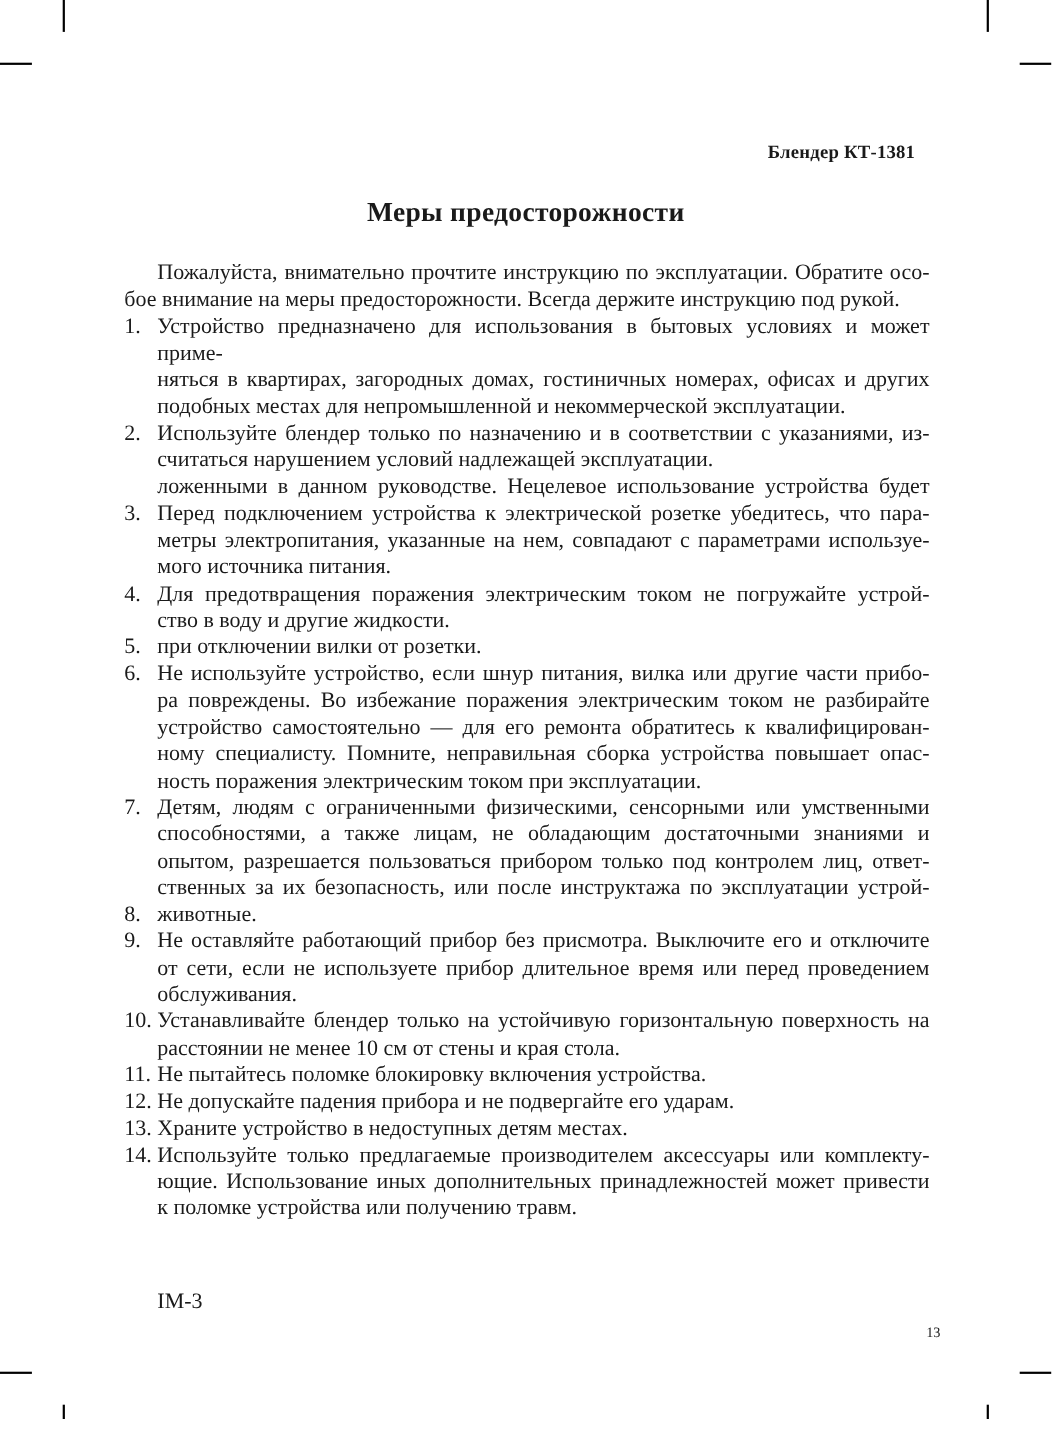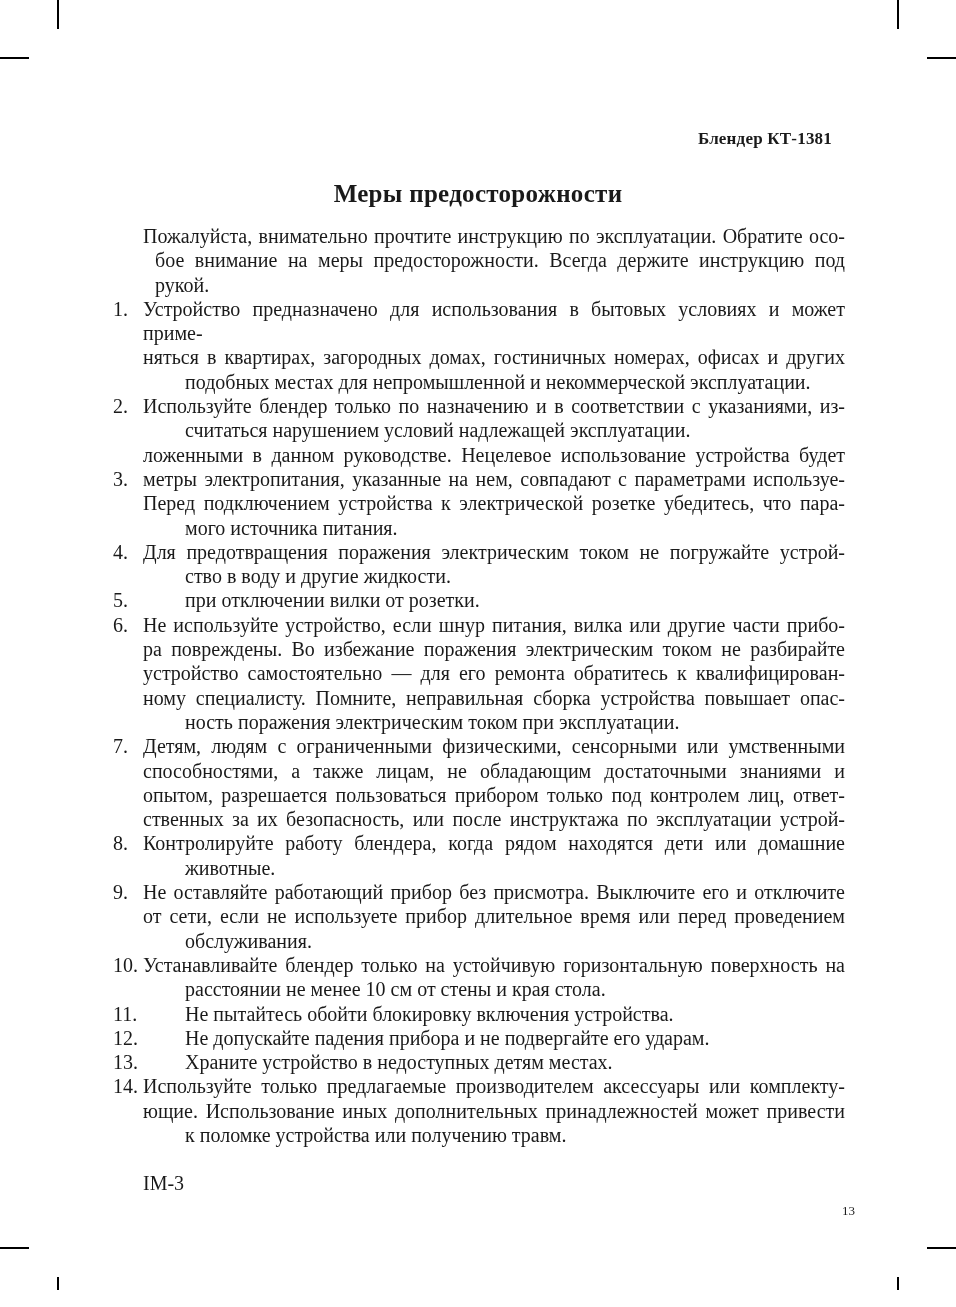--- a/index.html
+++ b/index.html
@@ -41,28 +41,28 @@
     top: 180px;
     left: 0;
     width: 100%;
     text-align: center;
     font-size: 25px;
     font-weight: bold;
     letter-spacing: 0.3px;
   }
   .content {
     position: absolute;
-    top: 224px;
+    top: 236px;
     left: 113px;
     width: 732px;
     font-size: 20px;
     line-height: 24.3px;
   }
   .line { text-align: justify; text-align-last: justify; }
-  .line.last { text-align-last: left; margin-left: 42px; }
+  .line.last { text-align-last: left; }
   .para-intro .line.indent { text-indent: 30px; }
   .list-item { display: flex; align-items: flex-start; }
   .item-num {
     flex: 0 0 30px;
     width: 30px;
   }
   .item-text { flex: 1 1 auto; min-width: 0; }
   .footer-code {
     position: absolute;
     top: 1172px;
@@ -112,22 +112,22 @@
           <span class="item-num">2.</span>
           <div class="item-text">
             <div class="line">Используйте блендер только по назначению и в соответствии с указаниями, из-</div>
             <div class="line last">считаться нарушением условий надлежащей эксплуатации.</div>
             <div class="line">ложенными в данном руководстве. Нецелевое использование устройства будет</div>
           </div>
         </div>
         <div class="list-item">
           <span class="item-num">3.</span>
           <div class="item-text">
+            <div class="line">Перед подключением устройства к электрической розетке убедитесь, что пара-</div>
             <div class="line">метры электропитания, указанные на нем, совпадают с параметрами используе-</div>
-            <div class="line">Перед подключением устройства к электрической розетке убедитесь, что пара-</div>
             <div class="line last">мого источника питания.</div>
           </div>
         </div>
         <div class="list-item">
           <span class="item-num">4.</span>
           <div class="item-text">
             <div class="line">Для предотвращения поражения электрическим током не погружайте устрой-</div>
             <div class="line last">ство в воду и другие жидкости.</div>
           </div>
         </div>
@@ -152,21 +152,20 @@
           <div class="item-text">
             <div class="line">Детям, людям с ограниченными физическими, сенсорными или умственными</div>
             <div class="line">способностями, а также лицам, не обладающим достаточными знаниями и</div>
             <div class="line">опытом, разрешается пользоваться прибором только под контролем лиц, ответ-</div>
             <div class="line">ственных за их безопасность, или после инструктажа по эксплуатации устрой-</div>
           </div>
         </div>
         <div class="list-item">
           <span class="item-num">8.</span>
           <div class="item-text">
-            <div class="line">Контролируйте работу блендера, когда рядом находятся дети или домашние</div>
             <div class="line last">животные.</div>
           </div>
         </div>
         <div class="list-item">
           <span class="item-num">9.</span>
           <div class="item-text">
             <div class="line">Не оставляйте работающий прибор без присмотра. Выключите его и отключите</div>
             <div class="line">от сети, если не используете прибор длительное время или перед проведением</div>
             <div class="line last">обслуживания.</div>
           </div>
@@ -174,21 +173,21 @@
         <div class="list-item">
           <span class="item-num">10.</span>
           <div class="item-text">
             <div class="line">Устанавливайте блендер только на устойчивую горизонтальную поверхность на</div>
             <div class="line last">расстоянии не менее 10 см от стены и края стола.</div>
           </div>
         </div>
         <div class="list-item">
           <span class="item-num">11.</span>
           <div class="item-text">
-            <div class="line last">Не пытайтесь обойти блокировку включения устройства.</div>
+            <div class="line last">Не пытайтесь поломке блокировку включения устройства.</div>
           </div>
         </div>
         <div class="list-item">
           <span class="item-num">12.</span>
           <div class="item-text">
             <div class="line last">Не допускайте падения прибора и не подвергайте его ударам.</div>
           </div>
         </div>
         <div class="list-item">
           <span class="item-num">13.</span>

